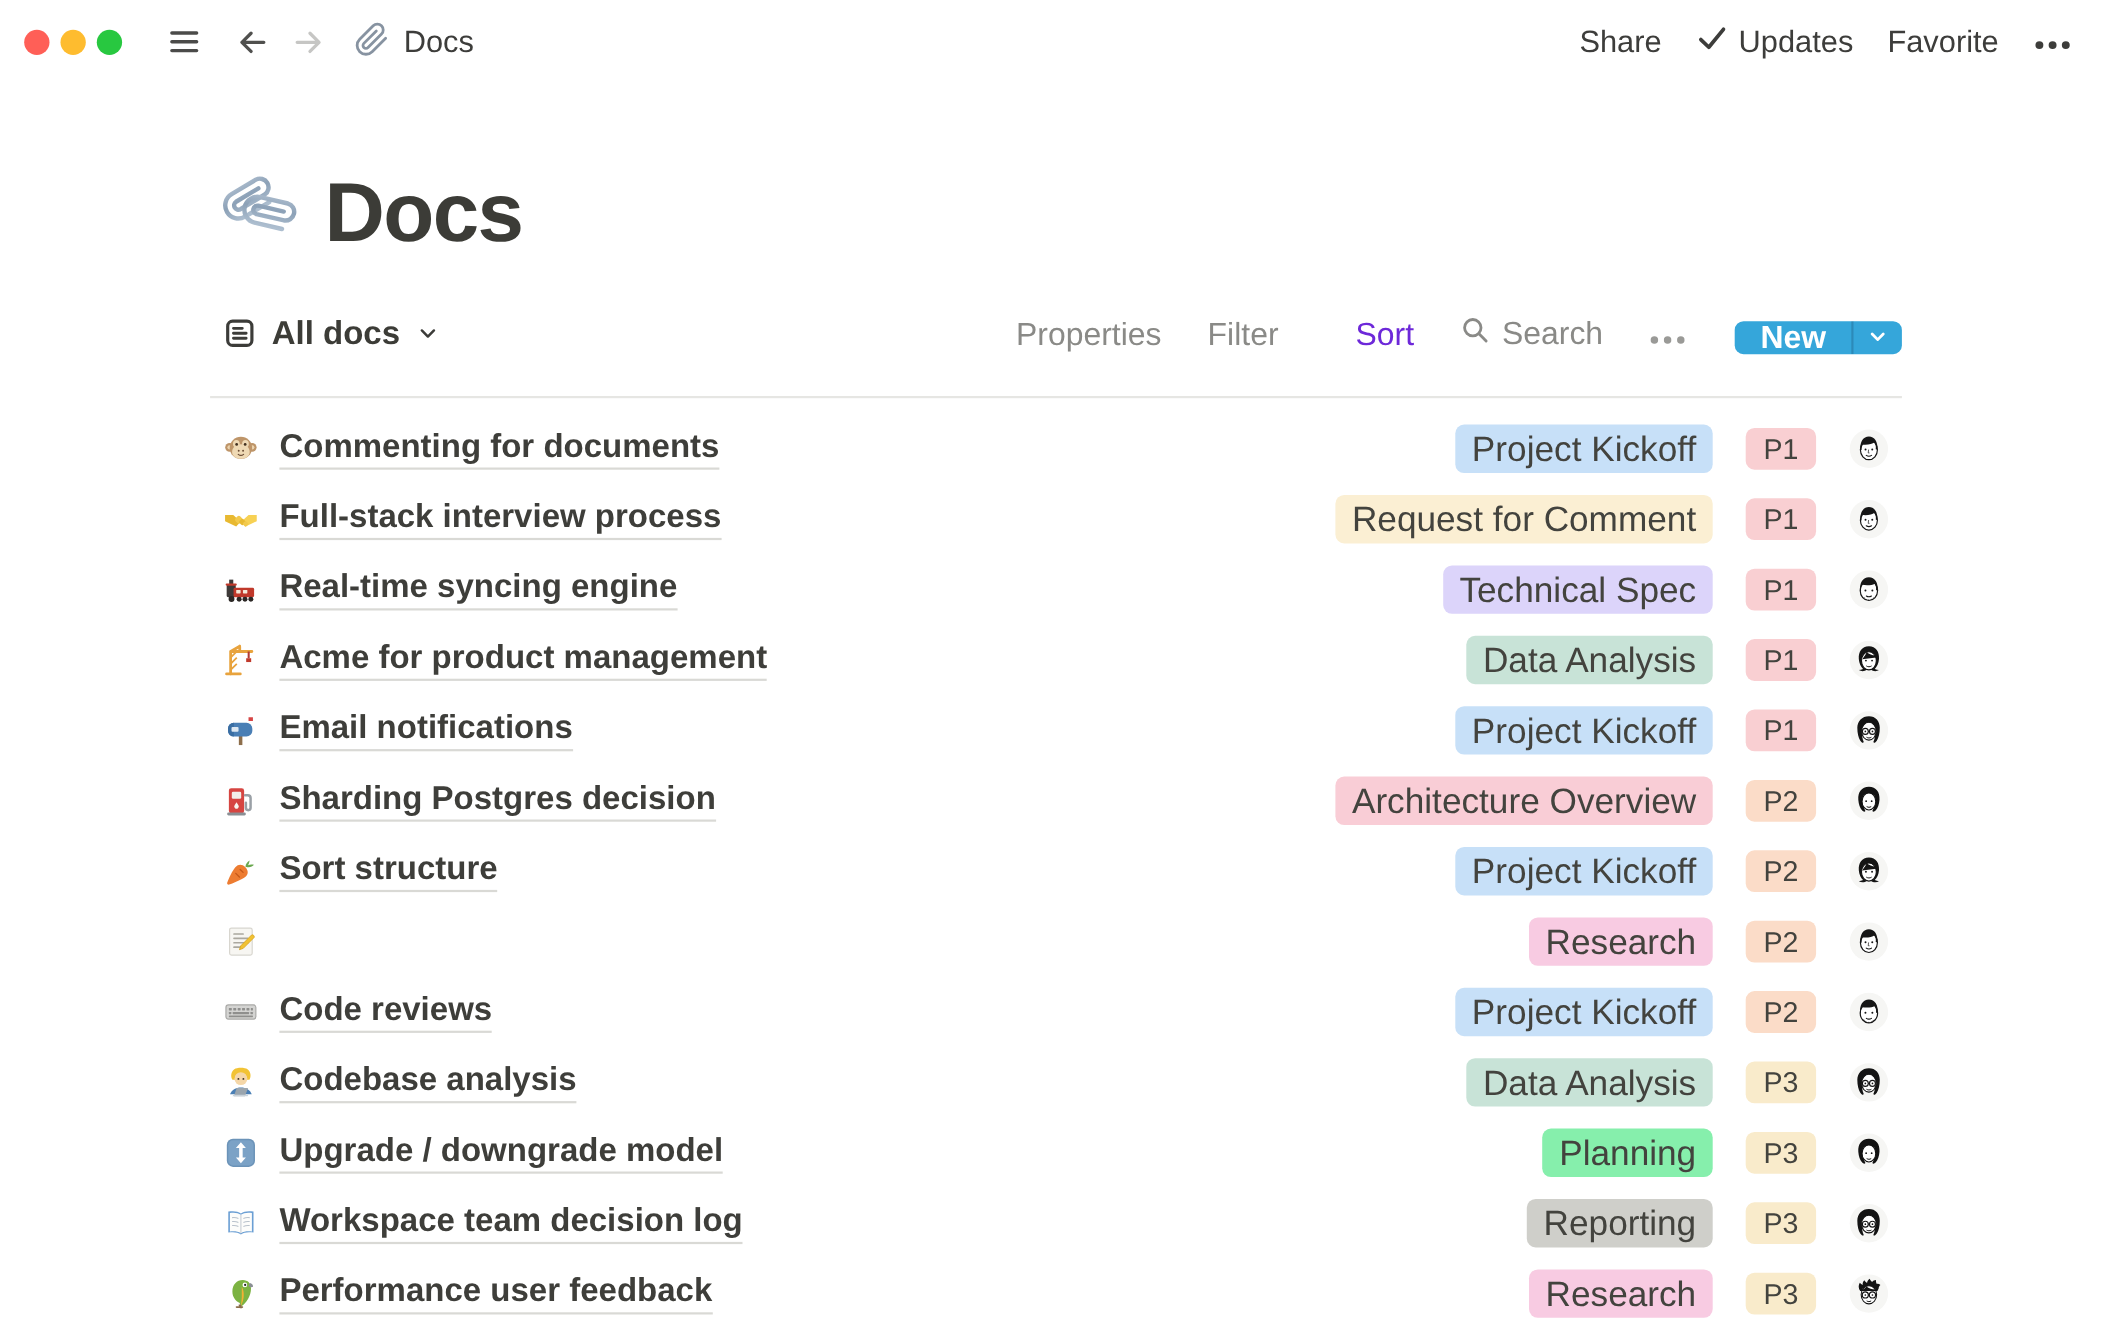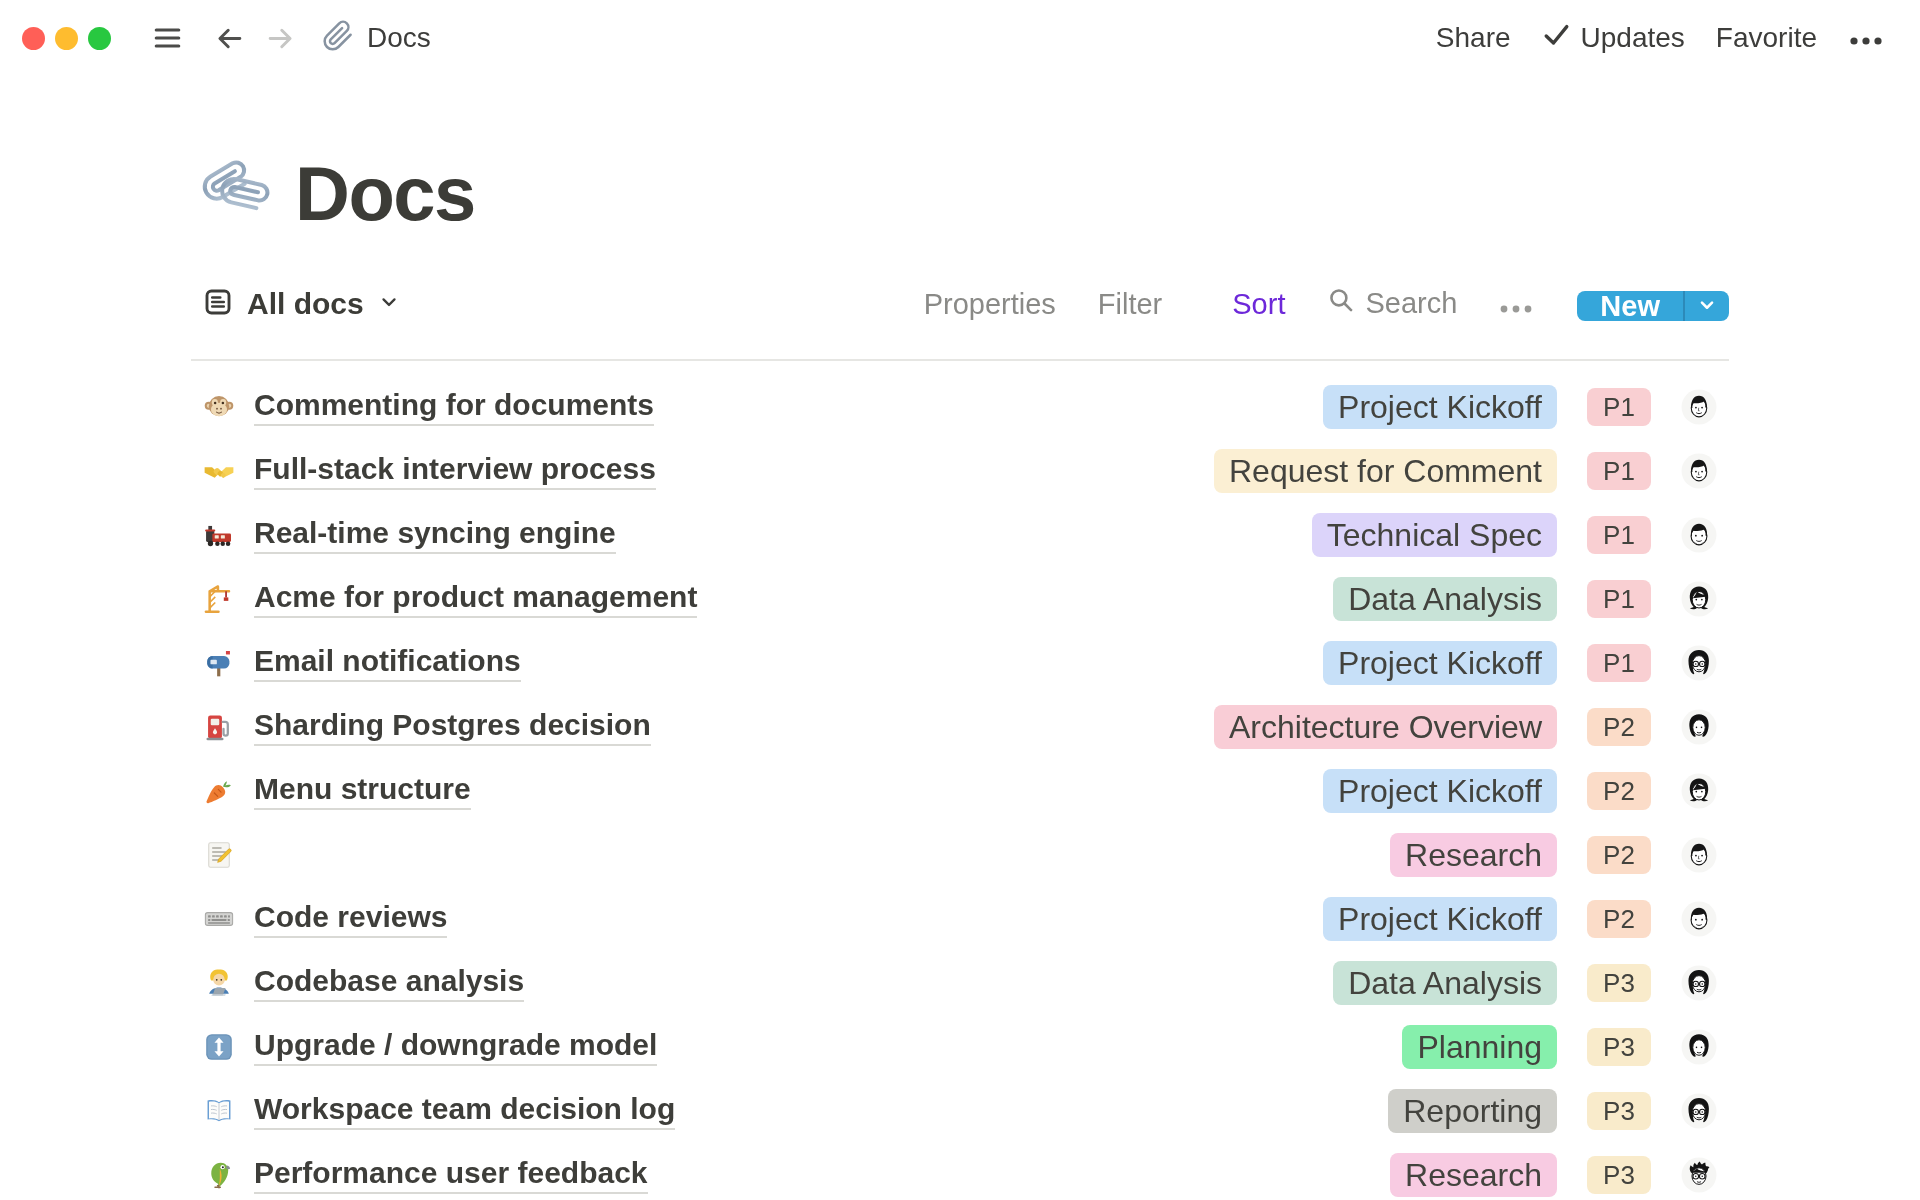--- a/index.html
+++ b/index.html
@@ -361,21 +361,21 @@
   </div>
 
   <div class="doc-row">
     <span class="doc-emoji">
           <svg viewBox="0 0 24 24">
             <path d="M14.9 9.1c2.3 2.3 2.5 5.1-.2 7-2.5 1.8-7.8 4-10.7 5-.9.3-1.7-.5-1.3-1.4 1.2-3 3.5-8.2 5.5-10.4 2-2.3 4.7-2.2 6.7-.2z" fill="#ED7C31"></path>
             <path d="M15.1 8.9c.2-1.8 1.1-3.2 2.8-4.2-.1 1.3-.4 2.3-1.1 3.2 1.3-.6 2.6-.7 4.1-.3-1.2 1.5-3.1 2.1-5.8 1.3z" fill="#6AA84F"></path>
             <path d="M8.5 13.5l2.5 2.5M11.5 10.8l2 2" stroke="#C65818" stroke-width=".9" stroke-linecap="round"></path>
           </svg>
         </span>
-    <span class="doc-title">Menu structure</span>
+    <span class="doc-title">Sort structure</span>
     <span class="doc-spacer"></span>
     <span class="doc-tag" style="background: rgb(199, 224, 248);">Project Kickoff</span>
     <span class="doc-priority" style="background: rgb(251, 220, 200);">P2</span>
     <span class="doc-avatar">
           <svg viewBox="0 0 40 40">
             <circle cx="20" cy="20" r="19.4" fill="#F6F6F4"></circle>
             <path d="M20 6.2c7.2 0 10.7 5.6 10.2 12.8-.3 4.3-2 7.8-4.3 10 1.4.6 2.9 1 4.3 1.2-2.7 1.6-6 1.4-8.2-.6-1.3.5-2.7.5-4 0-2.2 2-5.5 2.2-8.2.6 1.4-.2 2.9-.6 4.3-1.2-2.3-2.2-4-5.7-4.3-10C9.3 11.8 12.8 6.2 20 6.2z" fill="#141414"></path>
             <ellipse cx="20" cy="20.8" rx="7.5" ry="9.2" fill="#fff" stroke="#141414" stroke-width="1.1"></ellipse>
             <path d="M13.2 19.2c1.8-2.4 3.7-4.8 4.5-7.4 2.8 2.4 6.2 3.6 9.2 3.4l.4 2.2" fill="#141414"></path>
             <circle cx="17" cy="20.6" r=".95" fill="#141414"></circle>

